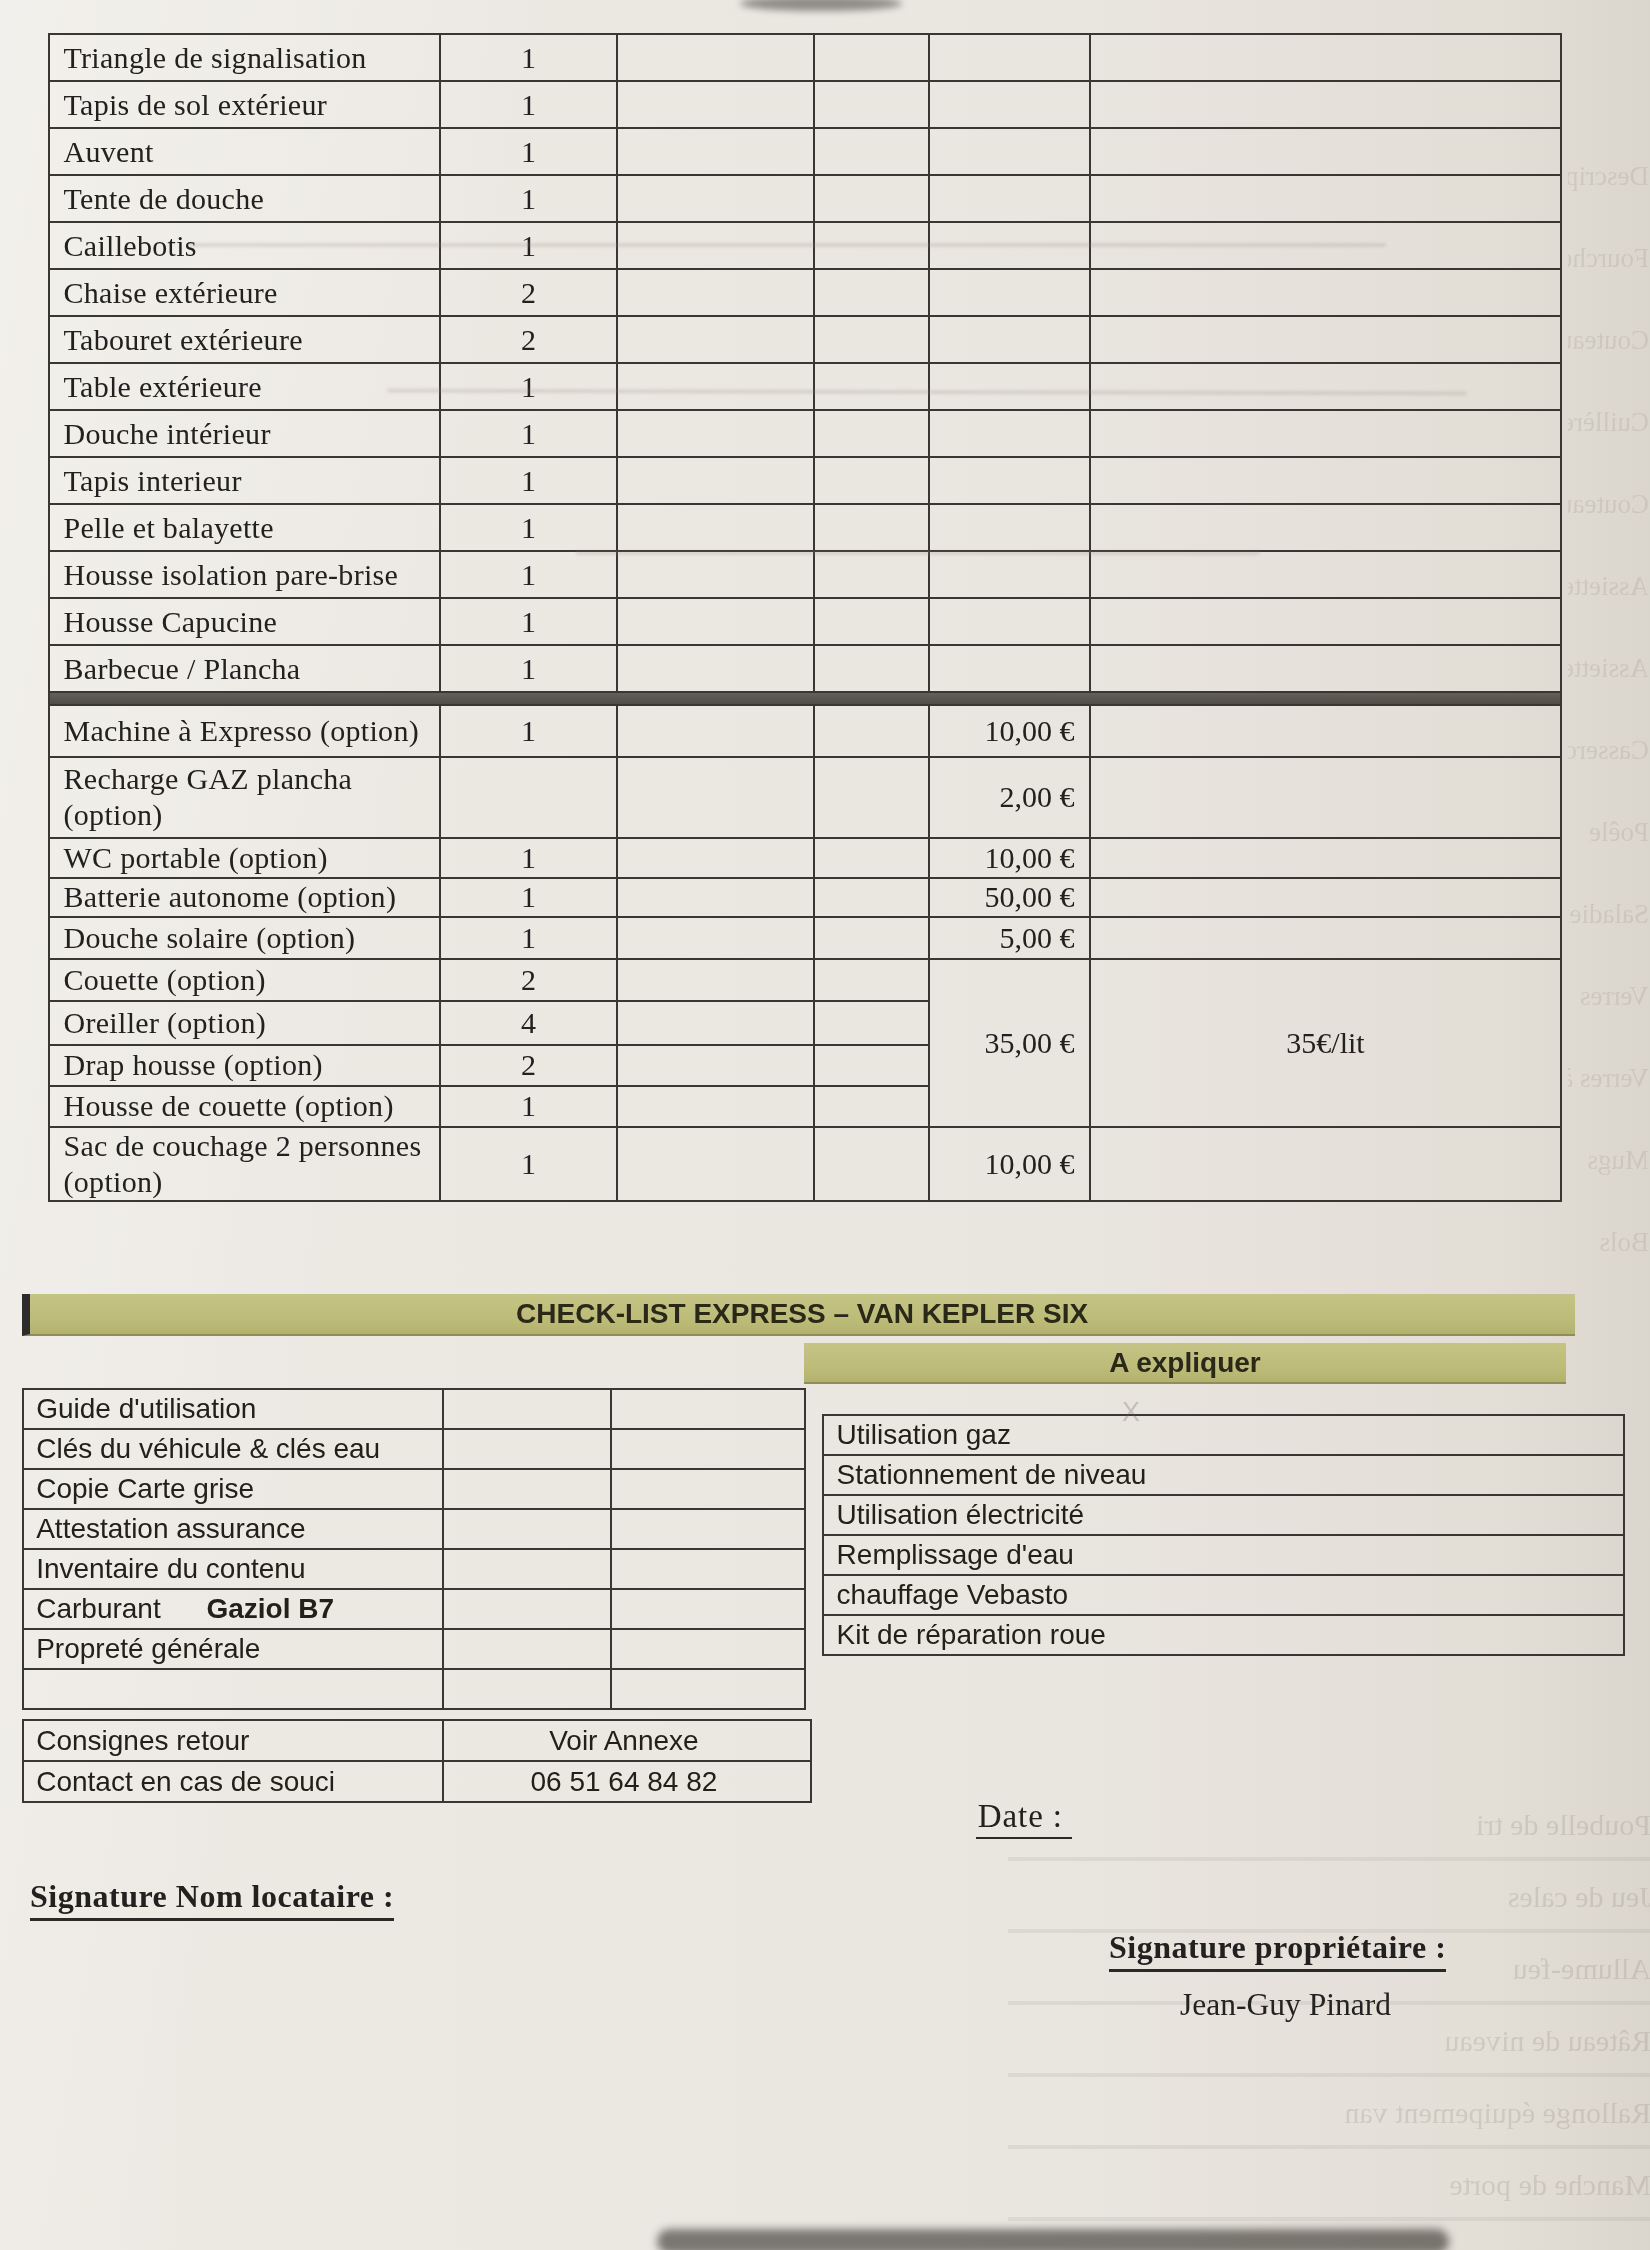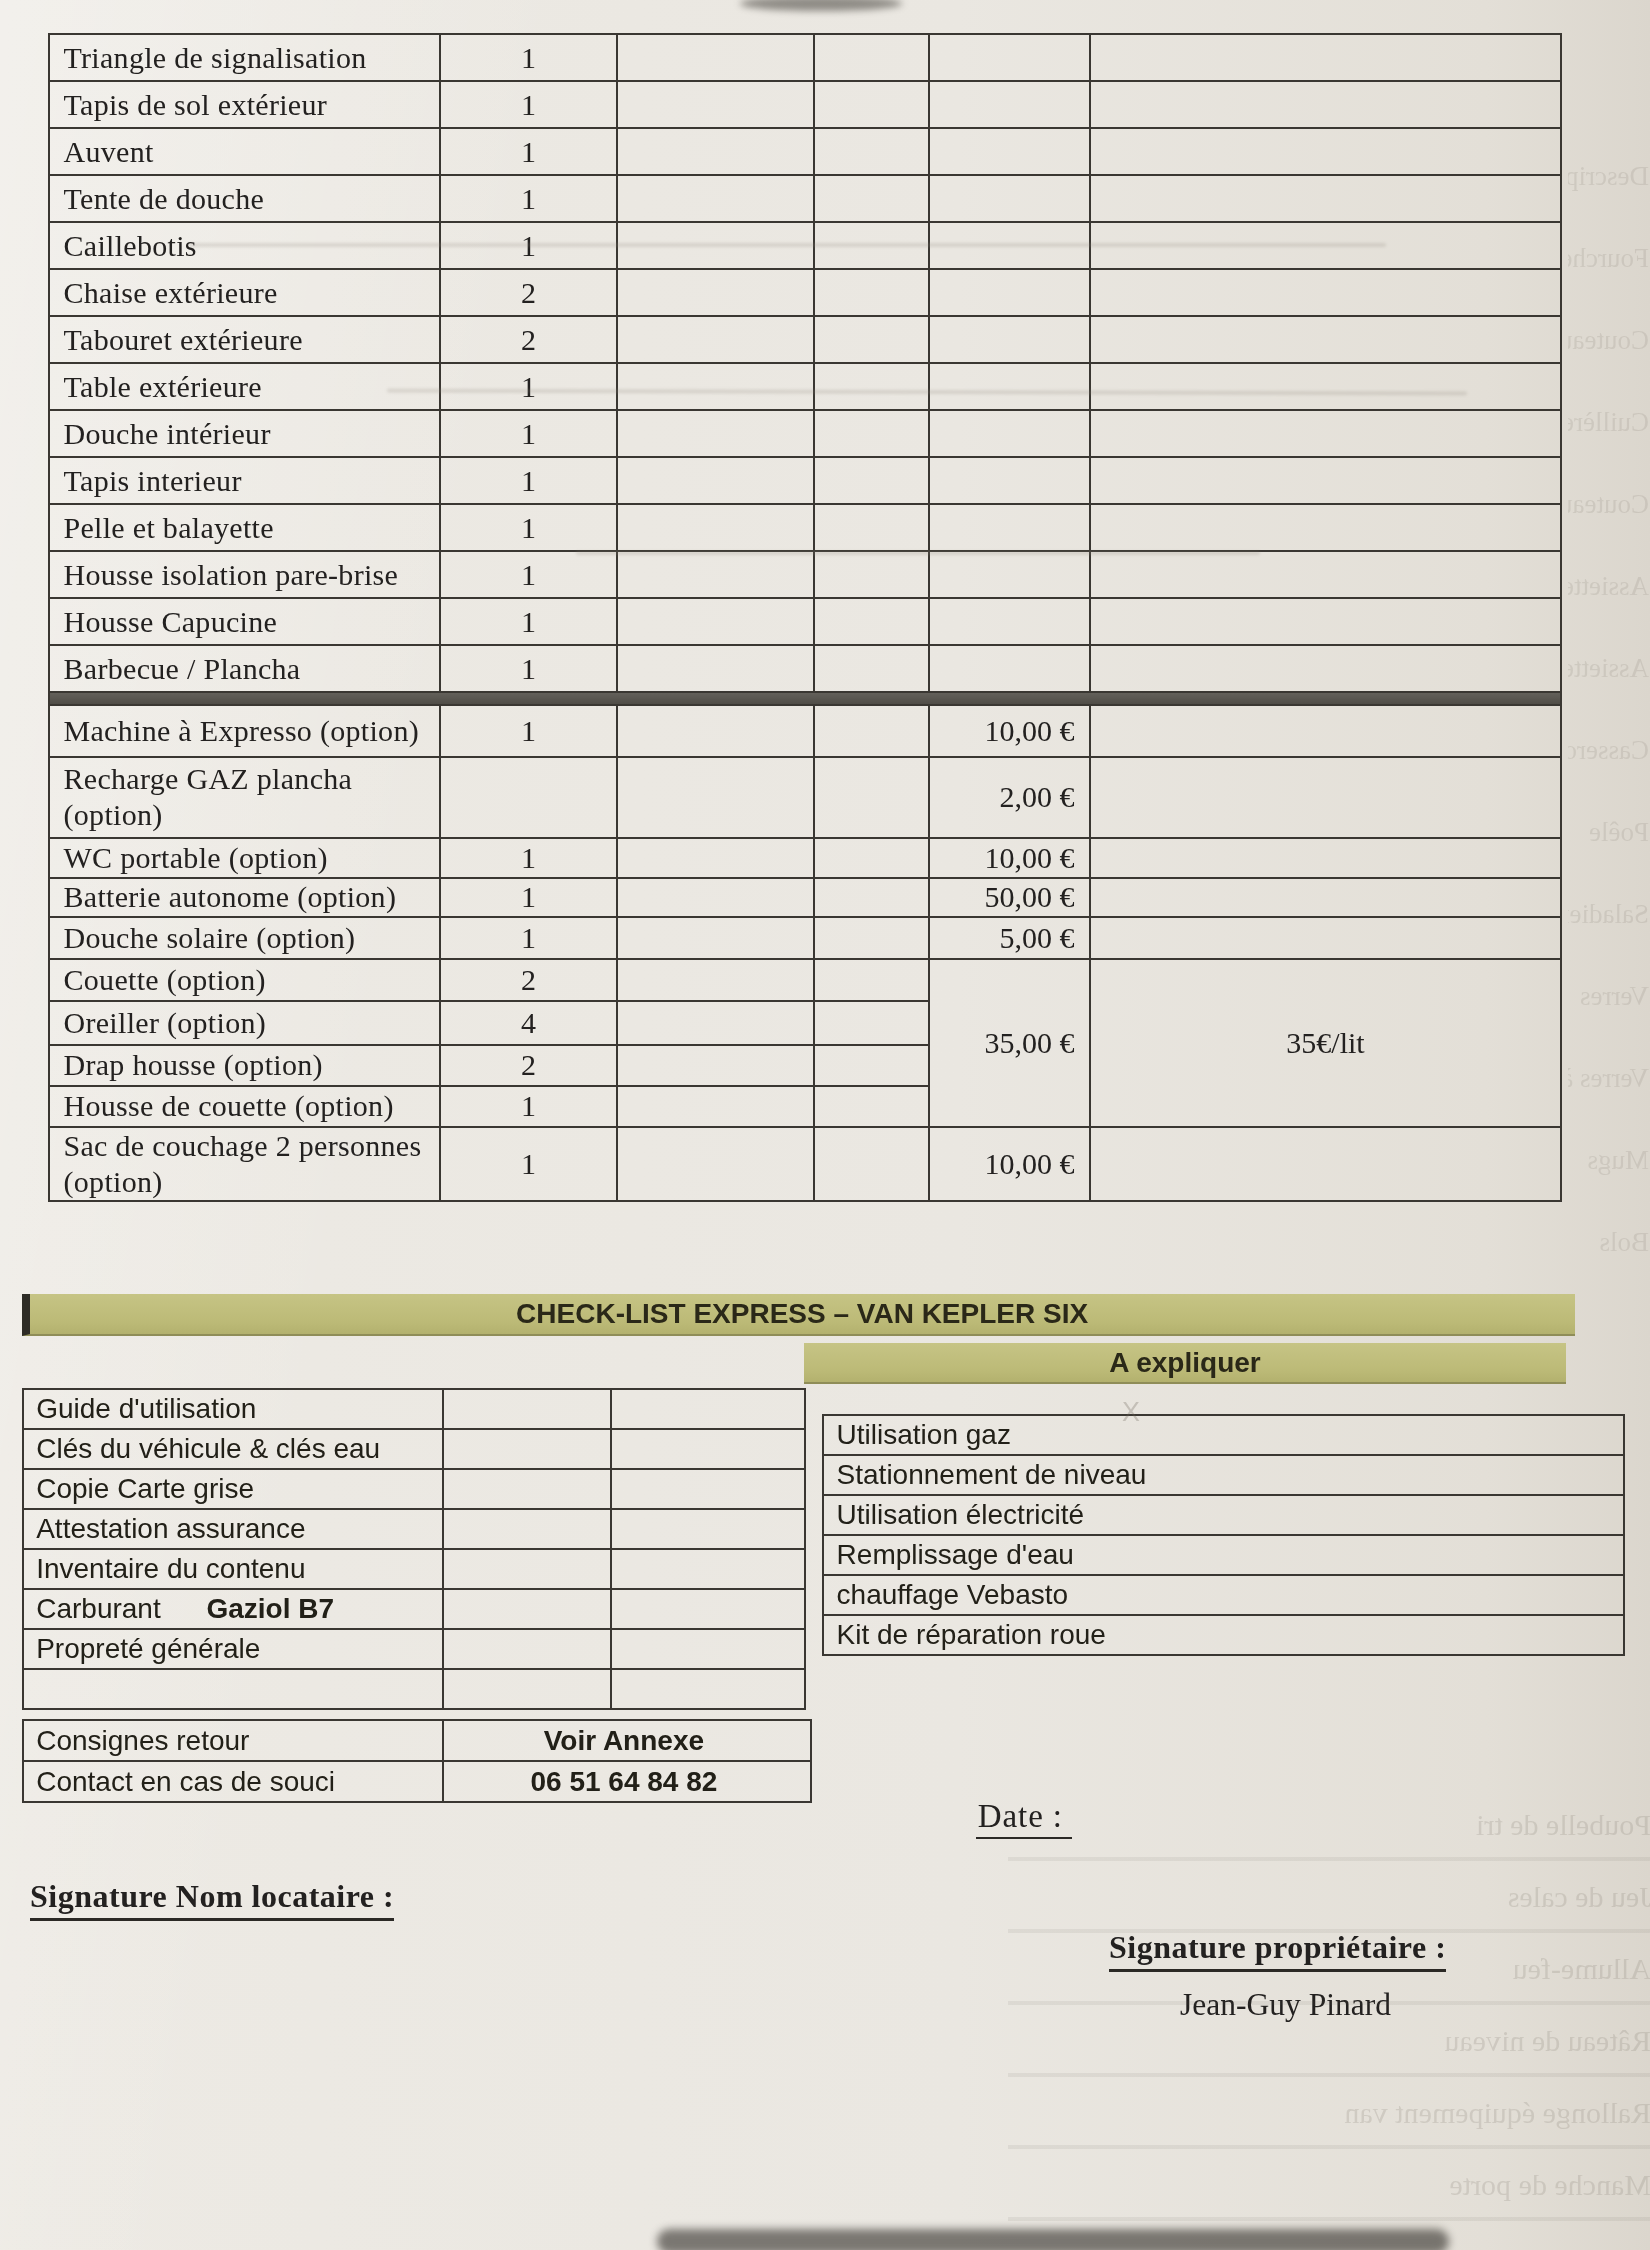--- a/index.html
+++ b/index.html
@@ -34,21 +34,21 @@
 
   
   .chk { font-family:"Liberation Sans", sans-serif; font-size:28px; color:#222018; }
   .chk td { border:2.3px solid #3a3732; height:38px; vertical-align:middle;
             padding:0 5.4px 0 12.6px; overflow:hidden; white-space:nowrap; }
   .chk-left  { left:21.6px;  top:1388px; width:782px; border:2.7px solid #3a3732; }
   .chk-right { left:822px; top:1388px; width:801px; border:2.7px solid #3a3732;margin-top:26px; }
   .consignes { left:21.6px;  top:1719px; width:788px; border:2.7px solid #3a3732; }
   .consignes td { height:39px; }
   .consignes .lab { font-weight:normal; }
-  .consignes .val { font-weight:bold; text-align:center; padding-left:0; }
+  .consignes .val { font-weight:normal; text-align:center; padding-left:0; }
   .bold-part { font-weight:bold;margin-left:38px; }
 
   
   .date-label { position:absolute; left:976px; top:1798px; font-size:33px; letter-spacing:0.9px;
                 border-bottom:2.7px solid #2b2925; padding:0 9px 1.8px 1.8px; }
   .sig { position:absolute; font-weight:bold; font-size:32px; letter-spacing:0.5px;
          border-bottom:3.6px solid #2b2925; padding-bottom:2.7px; }
   .sig-left  { left:30px;  top:1878px; }
   .sig-right { left:1109px; top:1929px; }
   .owner { position:absolute; left:1109px; top:1987px; width:353px; text-align:center; font-size:31.5px; }

